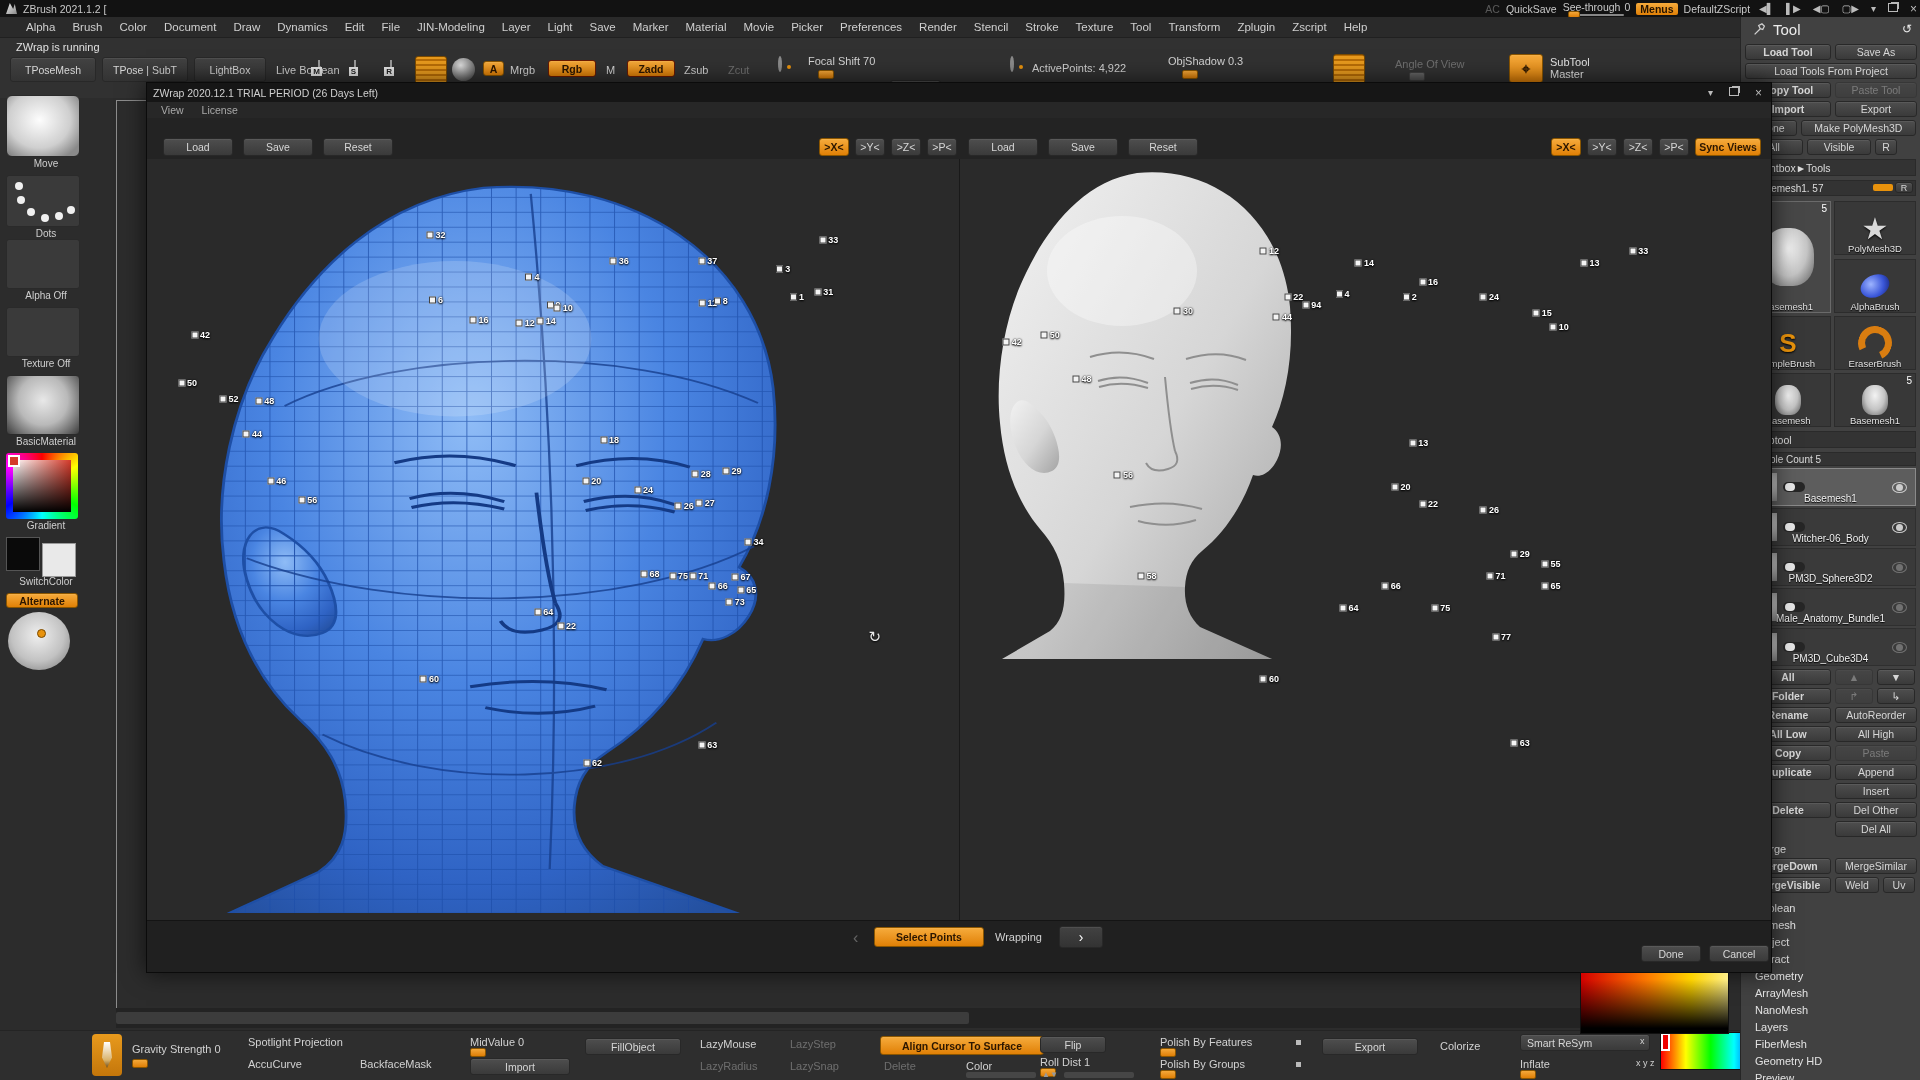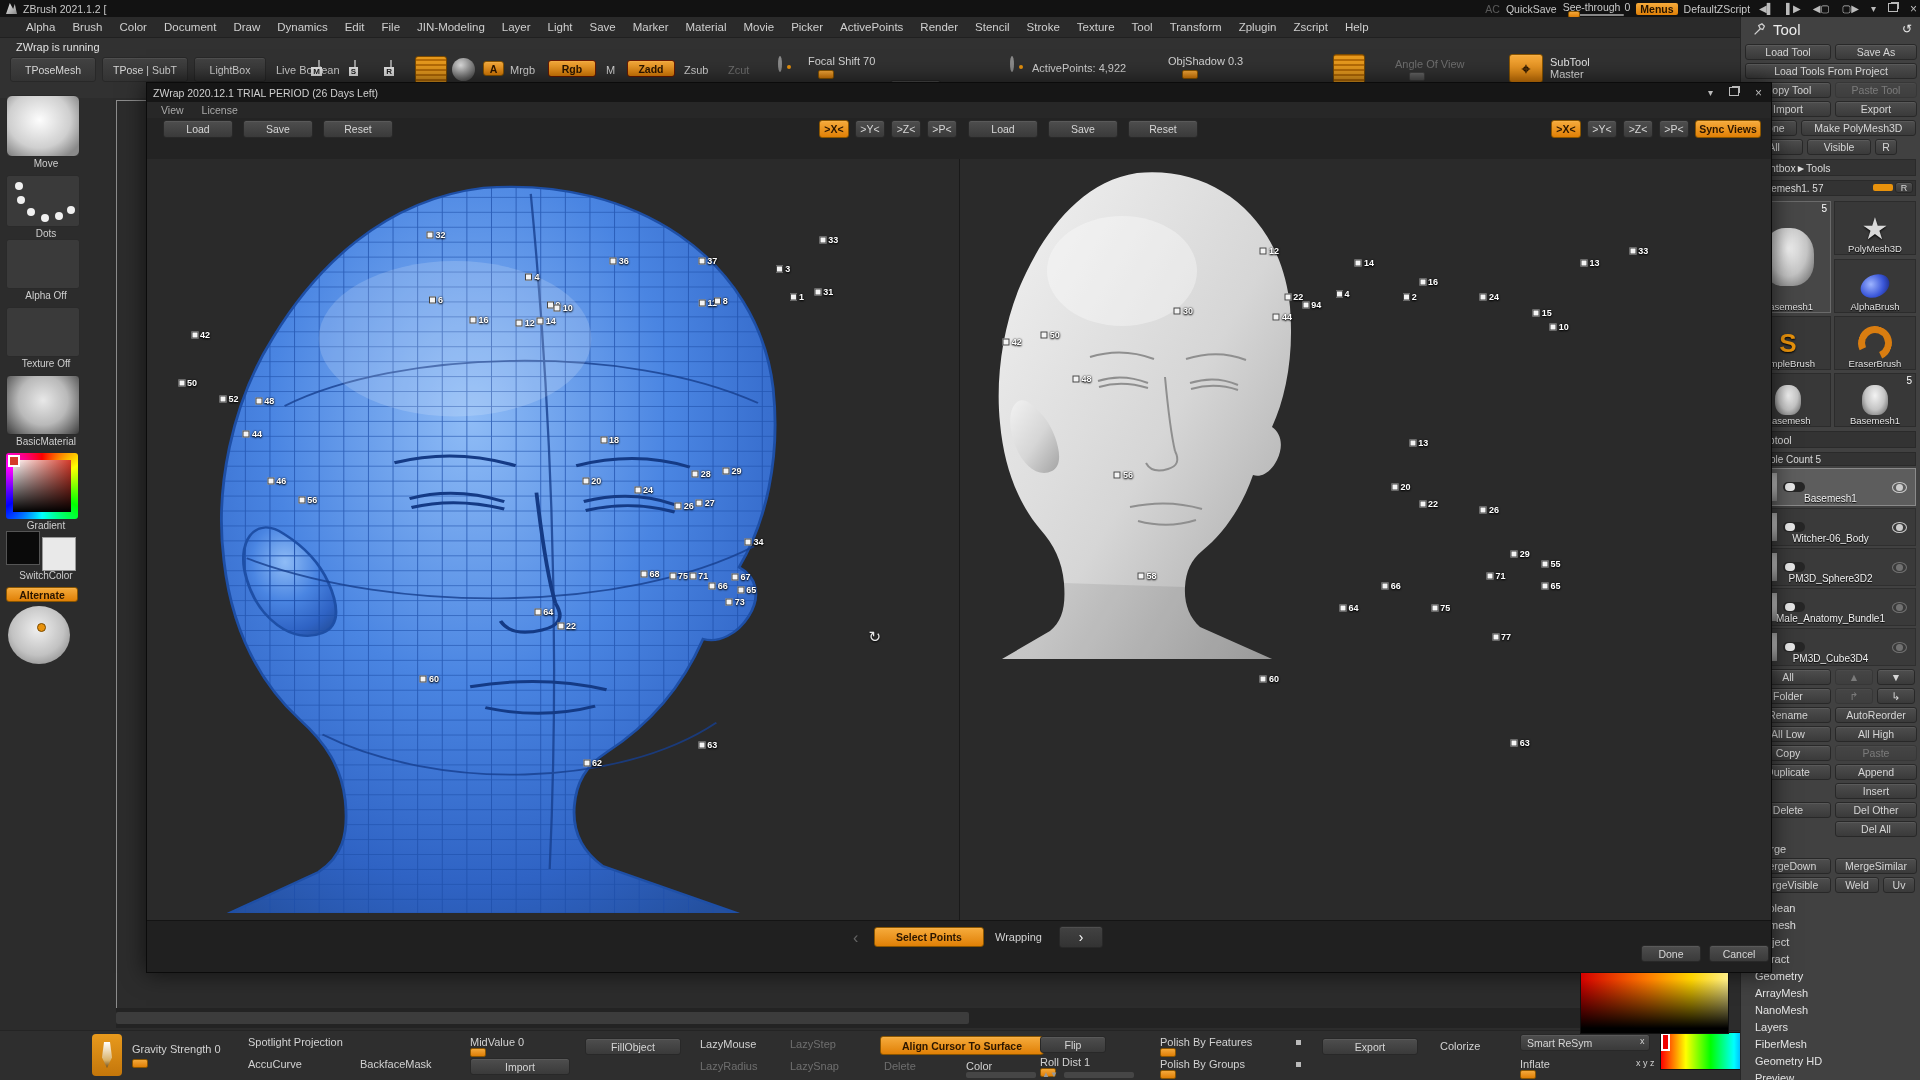--- a/index.html
+++ b/index.html
@@ -55,21 +55,21 @@
   .lightsphere{border-radius:50%;background:radial-gradient(circle at 48% 40%,#efefef,#c2c2c2 55%,#8c8c8c 85%);position:relative;}
   .lightsphere::after{content:'';position:absolute;left:46%;top:30%;width:7px;height:7px;border-radius:50%;
                       background:#e8920c;border:1px solid #7a4a00;}
   
   .toolpanel{left:1740px;top:17px;width:180px;height:1063px;background:#414141;border-left:1px solid #262626;
              z-index:10;box-sizing:border-box;}
   .tp-head{display:flex;align-items:center;height:24px;padding:0 8px 0 12px;color:#ececec;font-size:15px;gap:7px;}
   .tp-head .sp{flex:1;}
   .prow{display:flex;gap:4px;margin:3px 4px 0 4px;}
   .prow .btn{height:16px;font-size:10.5px;}
-  .c1{width:86px;flex:none;}
+  .c1{width:86px;flex:none;font-weight:bold;}
   .c2{width:82px;flex:none;}
   .wide{width:172px;flex:none;}
   .strip{margin:4px 4px 0 4px;height:15px;background:#333;border:1px solid #2a2a2a;display:flex;align-items:center;
          padding-left:10px;color:#ddd;font-size:10.5px;}
   .nameslider{margin:4px 4px 0 4px;height:14px;background:#333;border:1px solid #2a2a2a;position:relative;
               display:flex;align-items:center;padding-left:8px;font-size:10px;color:#ddd;}
   .nameslider>i{position:absolute;right:22px;top:3px;width:20px;height:7px;background:#e8920c;border-radius:2px;}
   .thumbs{display:grid;grid-template-columns:86px 82px;gap:3px;margin:5px 4px 0 4px;}
   .thumb{position:relative;background:#383838;border:1px solid #2c2c2c;display:flex;align-items:center;
          justify-content:center;flex-direction:column;color:#ddd;}
@@ -97,21 +97,21 @@
   .mergelbl{padding-left:14px;color:#e3e3e3;font-size:11px;margin-top:6px;}
   
   .zwrap{left:146px;top:82px;width:1624px;height:889px;background:#232323;border:1px solid #0b0b0b;
          box-shadow:0 0 22px rgba(0,0,0,.65);z-index:50;}
   .zw-title{height:19px;background:#161616;display:flex;align-items:center;padding:0 6px;gap:10px;
             color:#cfcfcf;font-size:10.5px;}
   .zw-menu{height:16px;background:#272727;display:flex;gap:18px;align-items:center;padding-left:14px;
            color:#a9a9a9;font-size:10.5px;}
   .zw-sym{height:15px;display:flex;align-items:center;padding-left:10px;color:#e6e6e6;font-size:10.5px;}
   .zw-ctrl{position:relative;height:26px;}
-  .zw-ctrl .btn{position:absolute;top:2px;height:18px;}
+  .zw-ctrl .btn{position:absolute;top:20px;height:18px;}
   .axisbtn{width:30px;padding:0;}
   .zw-views{position:absolute;left:0;right:0;top:76px;bottom:51px;background:#2a2a2a;display:flex;}
   .vp{position:relative;flex:1;overflow:hidden;}
   .vp+.vp{border-left:1px solid #191919;}
   svg.head{position:absolute;}
   .mk{position:absolute;transform:translate(-50%,-50%);display:flex;align-items:center;gap:2px;z-index:3;}
   .mk i{width:5px;height:5px;background:#f4f4f4;border:1px solid #444;display:inline-block;}
   .mk b{font-size:9px;font-weight:700;color:#fff;text-shadow:0 1px 2px #000,0 0 2px #000;line-height:1;}
   .rotcur{position:absolute;font-size:15px;color:#e8e8e8;text-shadow:0 1px 2px #000;z-index:4;}
   .zw-foot{position:absolute;left:0;right:0;bottom:0;height:51px;background:#202020;border-top:1px solid #141414;}
@@ -215,21 +215,21 @@
       <span class="mi">Edit</span>
       <span class="mi">File</span>
       <span class="mi">JIN-Modeling</span>
       <span class="mi">Layer</span>
       <span class="mi">Light</span>
       <span class="mi">Save</span>
       <span class="mi">Marker</span>
       <span class="mi">Material</span>
       <span class="mi">Movie</span>
       <span class="mi">Picker</span>
-      <span class="mi">ActivePoints</span>
+      <span class="mi">Preferences</span>
       <span class="mi">Render</span>
       <span class="mi">Stencil</span>
       <span class="mi">Stroke</span>
       <span class="mi">Texture</span>
       <span class="mi">Tool</span>
       <span class="mi">Transform</span>
       <span class="mi">Zplugin</span>
       <span class="mi">Zscript</span>
       <span class="mi">Help</span>
     </div>
@@ -296,21 +296,21 @@
         <div class="shelflbl">Alpha Off</div>
       </div>
       <div style="margin-bottom:6px">
       <div class="shelfbox" style="width:72px;height:48px"></div>
         <div class="shelflbl">Texture Off</div>
       </div>
       <div style="margin-bottom:6px">
       <div class="shelfbox matsphere" style="width:72px;height:58px"></div>
         <div class="shelflbl">BasicMaterial</div>
       </div>
-      <div style="">
+      <div style="margin-bottom:6px">
       <div class="huewrap" style="width:58px;height:52px">
           <div class="svsquare"></div>
           <span class="huemark"></span>
         </div>
         <div class="shelflbl">Gradient</div>
       </div>
       <div style="margin-bottom:6px">
       <div style="height:38px">
           <div class="sw-black"></div>
           <div class="sw-white"></div>

